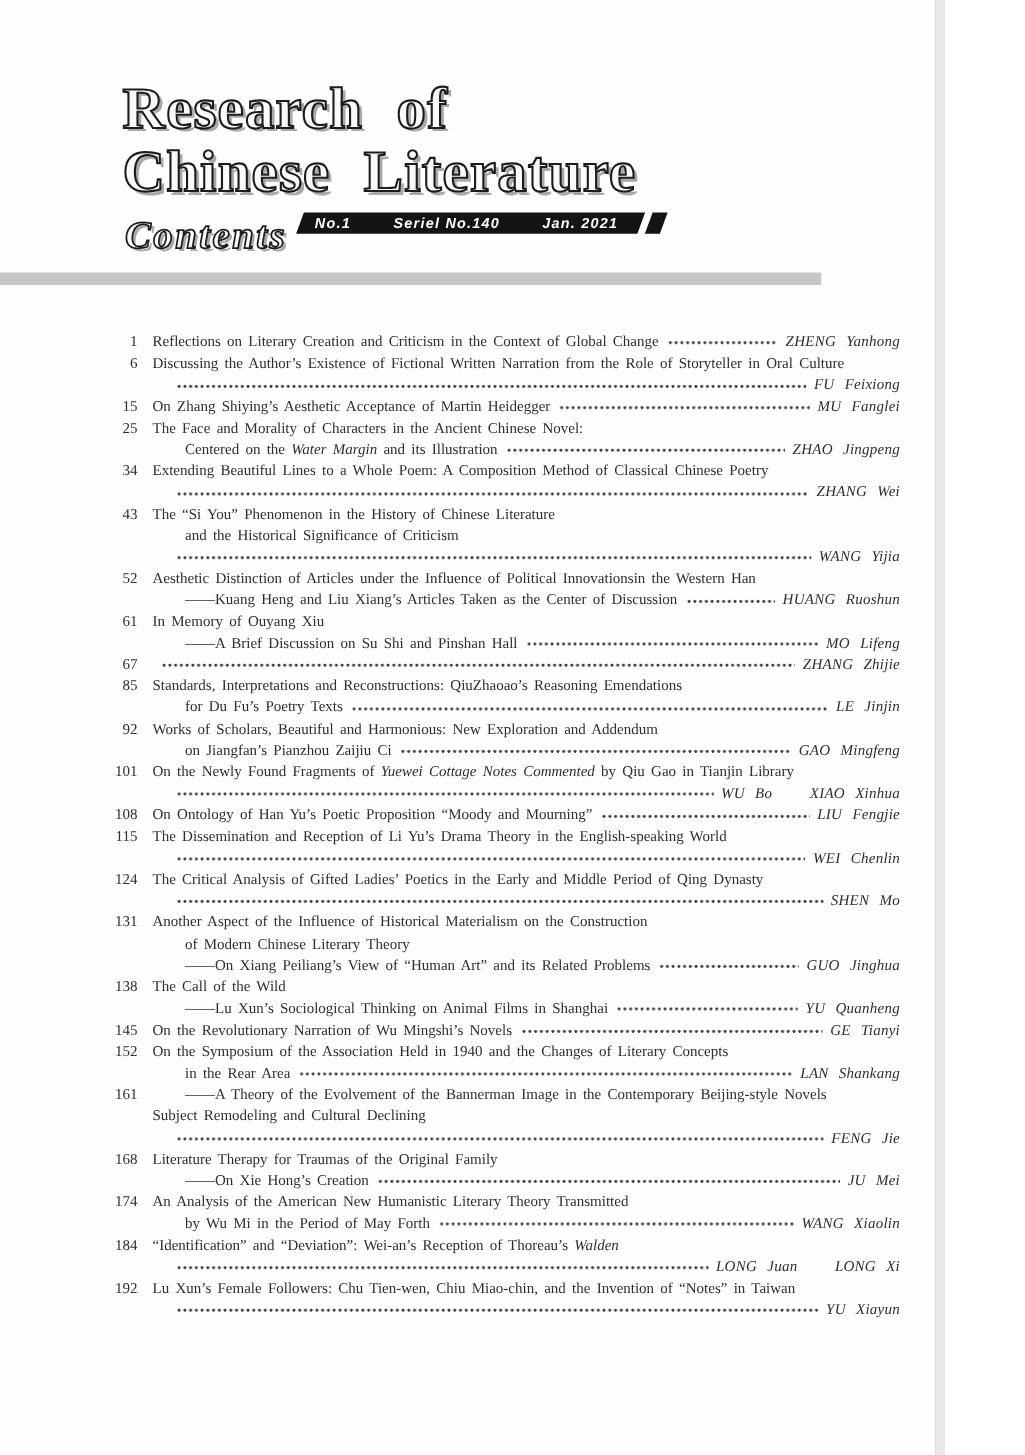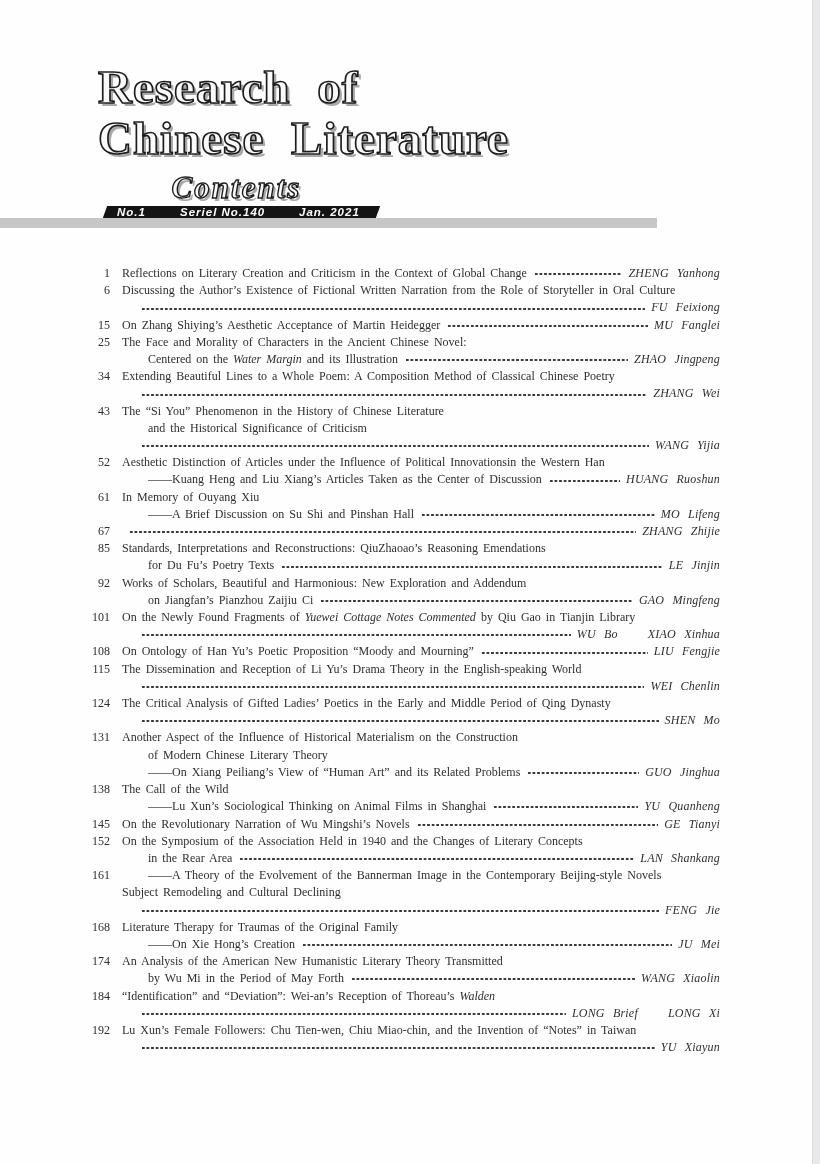--- a/index.html
+++ b/index.html
@@ -1,31 +1,31 @@
 <!DOCTYPE html>
 <html><head>
 <meta charset="utf-8">
 <style>
   html,body{margin:0;padding:0;background:#ffffff;}
   .page{
-    position:relative;width:820px;height:1164px;background:#fefefe;overflow:hidden;
+    position:relative;width:756px;height:1164px;background:#fefefe;overflow:hidden;
     font-family:"Liberation Serif",serif;color:#2f2e2c;
   }
   
   .journal-title{
     position:absolute;left:98px;top:62px;
     font-weight:700;font-size:47px;line-height:51px;
     letter-spacing:1px;word-spacing:14px;
     color:#fafafa;-webkit-text-stroke:1.7px #1c1c1c;
     text-shadow:3px 3px 0 #a9a9a9;
     white-space:nowrap;
   }
   .contents-row{
     position:absolute;left:100px;top:170px;height:30px;
-    display:flex;align-items:center;flex-direction:column;
+    display:flex;
   }
   .contents-word{
     font-size:31px;font-weight:700;font-style:italic;
     color:#fafafa;-webkit-text-stroke:1.4px #1c1c1c;
     text-shadow:2.5px 2.5px 0 #a9a9a9;letter-spacing:2px;
     padding-right:5px;white-space:nowrap;
   }
   .issue-bar{
     height:17px;background:#141414;transform:skewX(-20deg);
     display:flex;align-items:center;gap:34px;
@@ -362,21 +362,21 @@
       </div>
       <div class="entry">
         <div class="pnum">184</div>
         <div class="ebody">
           <div class="line">
             <span class="t"><span>“Identification” and “Deviation”: Wei-an’s Reception of Thoreau’s </span><span class="it">Walden</span></span>
           </div>
           <div class="line ind-leader">
             <span class="t"></span>
             <span class="leader"></span>
-            <span class="authors"><span class="author">LONG Brief</span><span class="author">LONG Xi</span></span>
+            <span class="authors"><span class="author">LONG Juan</span><span class="author">LONG Xi</span></span>
           </div>
         </div>
       </div>
       <div class="entry">
         <div class="pnum">192</div>
         <div class="ebody">
           <div class="line">
             <span class="t"><span>Lu Xun’s Female Followers:  Chu Tien-wen, Chiu Miao-chin, and the Invention of “Notes” in Taiwan</span></span>
           </div>
           <div class="line ind-leader">

